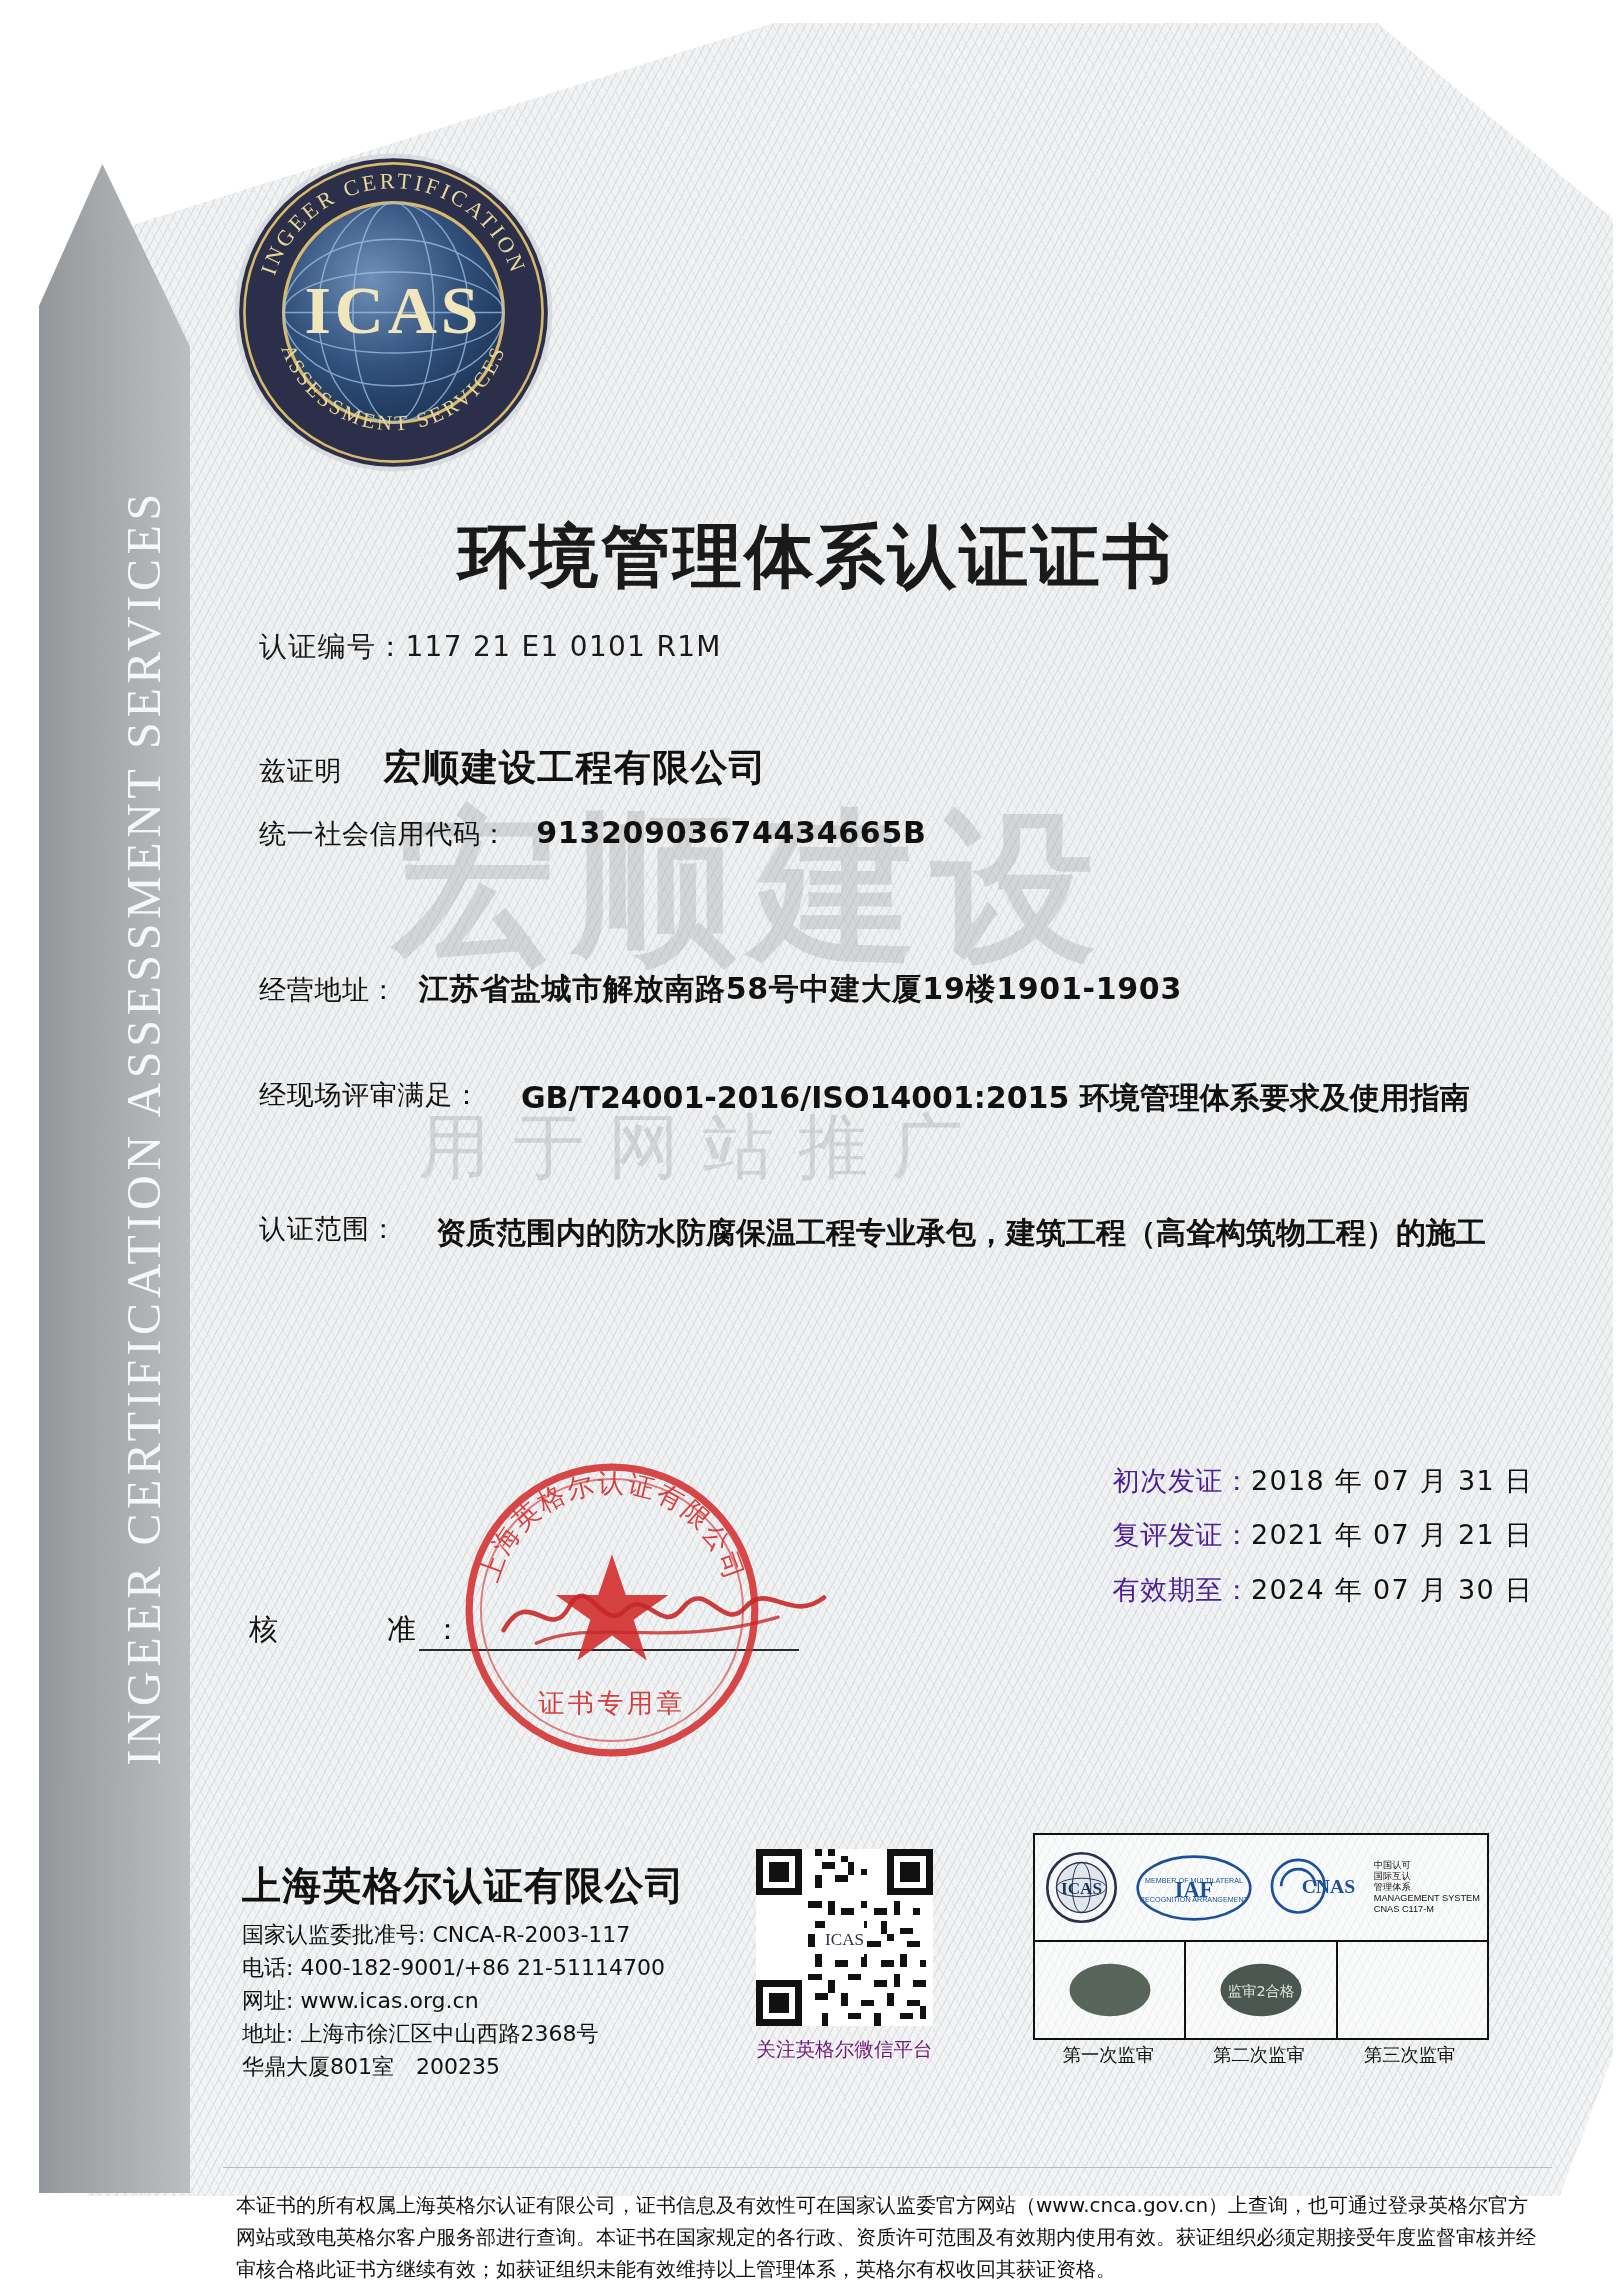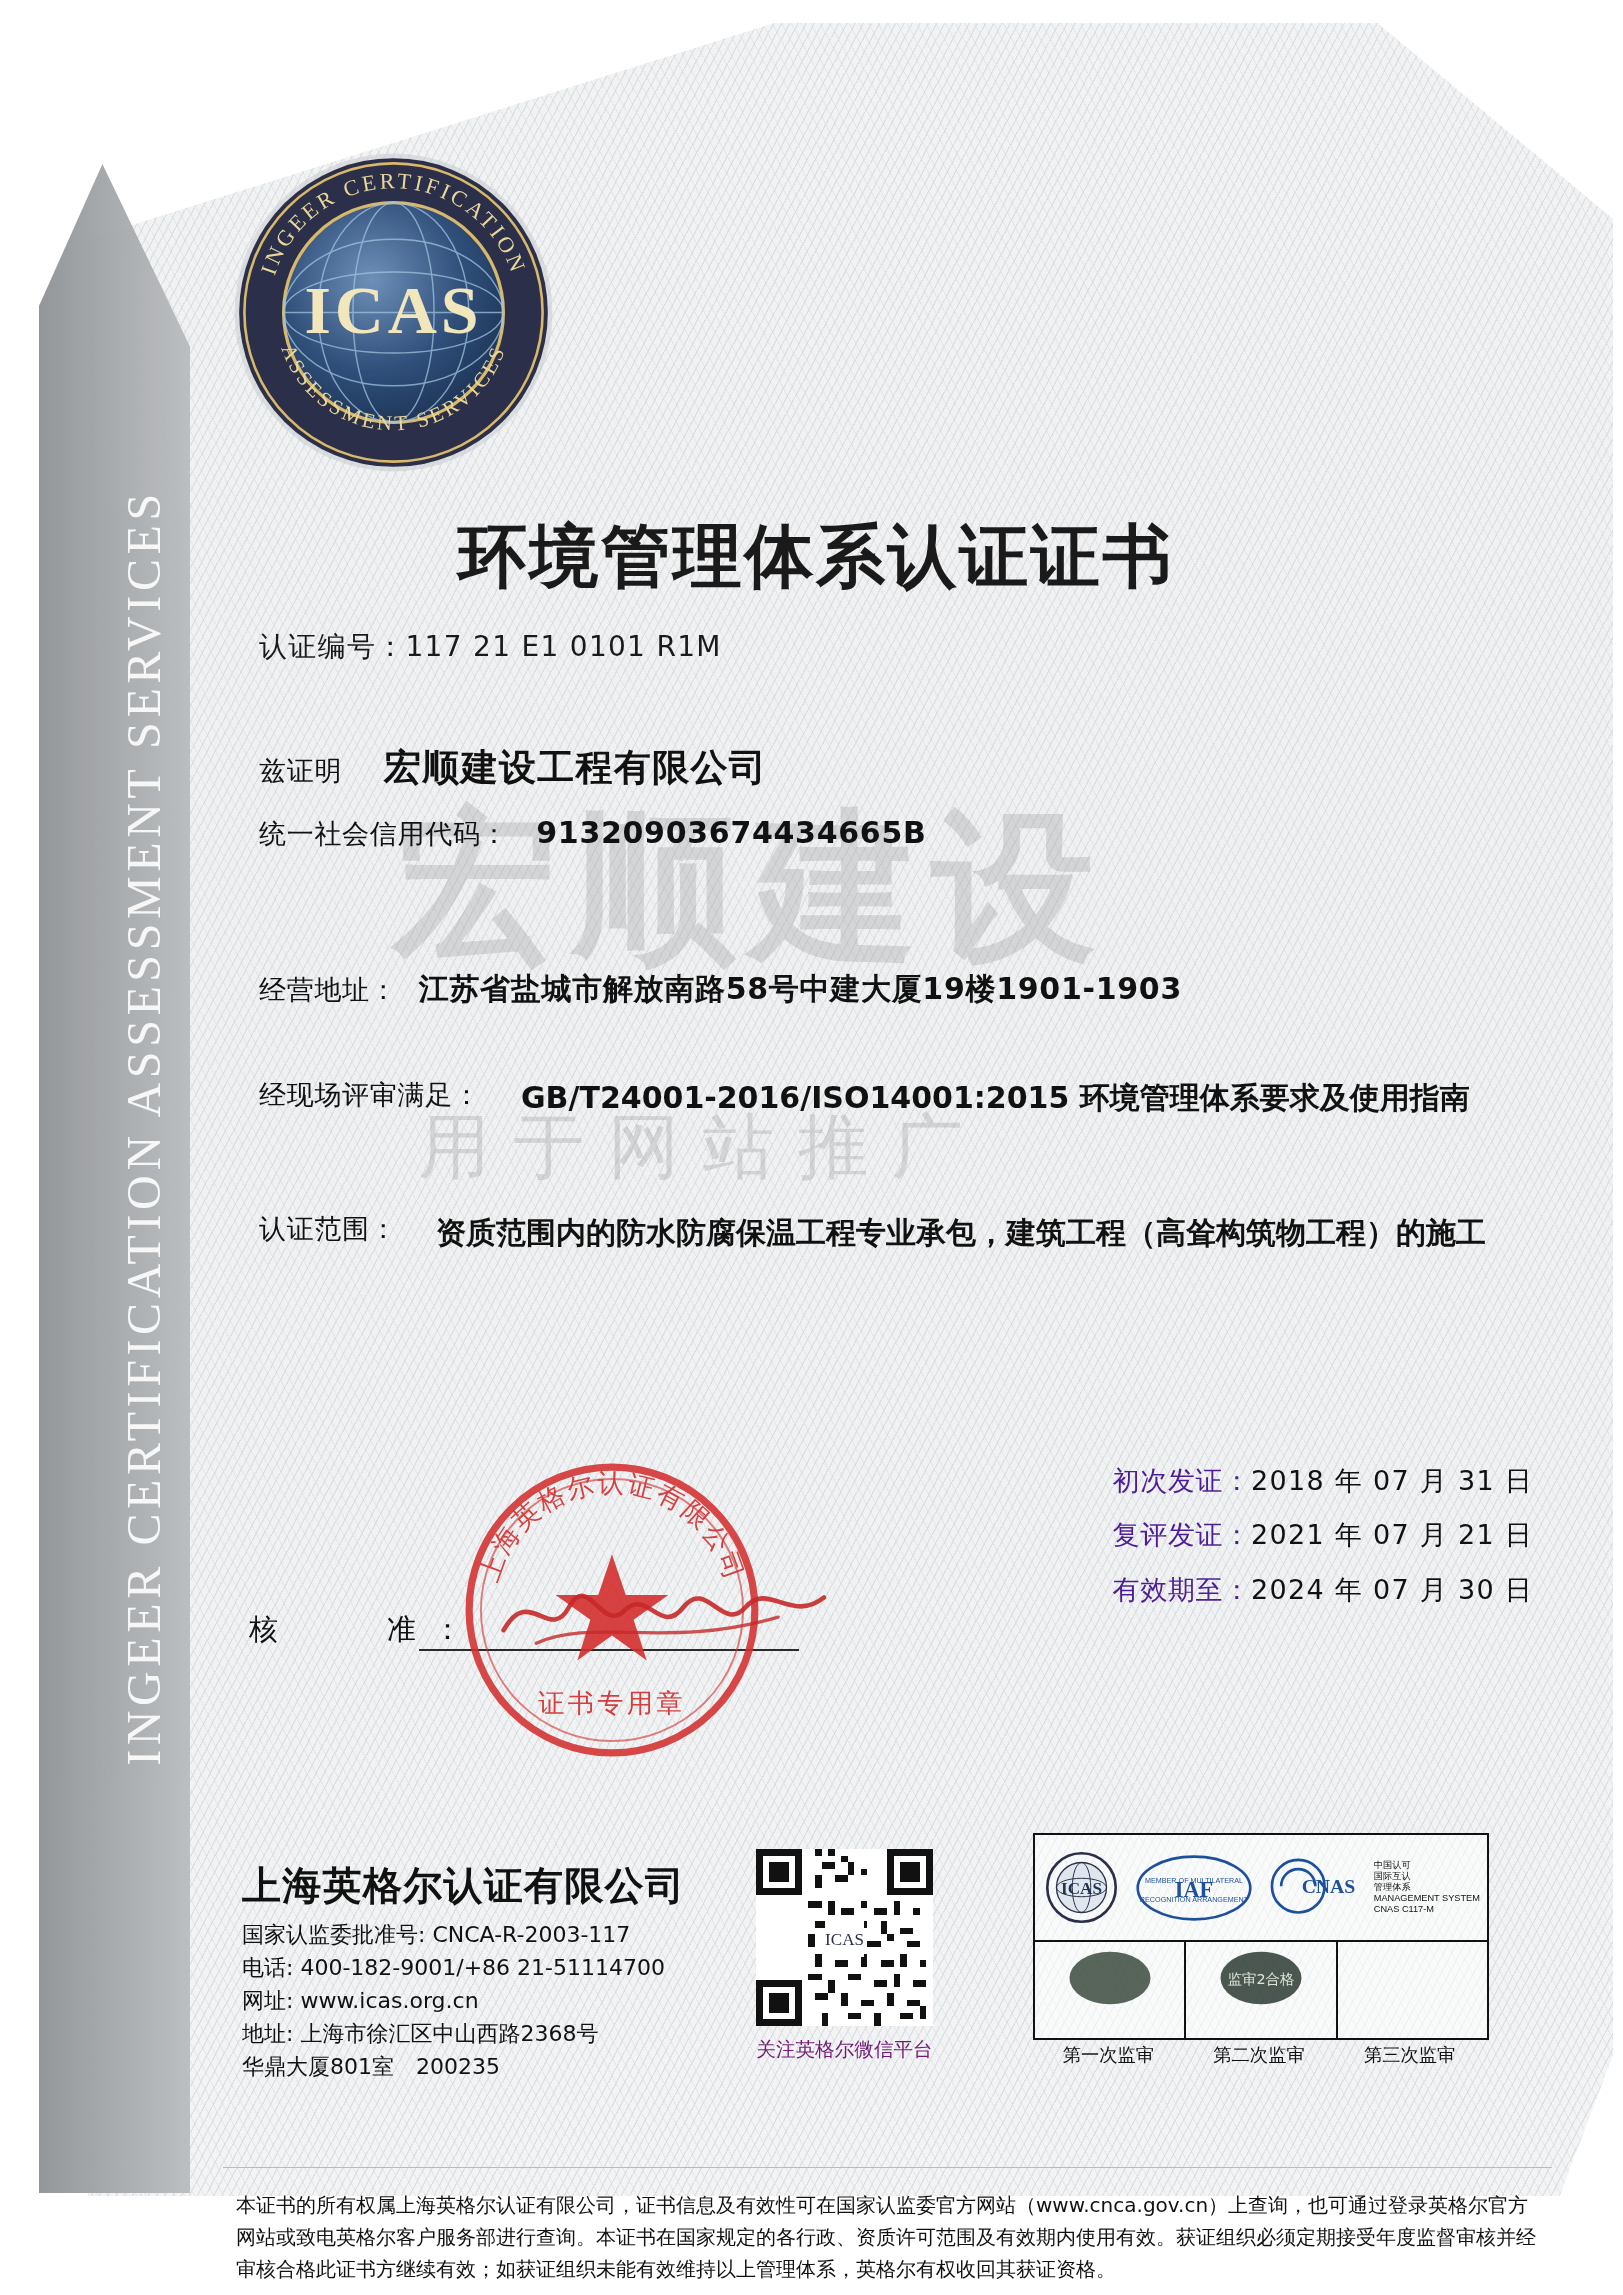--- a/index.html
+++ b/index.html
@@ -313,21 +313,21 @@
     border-bottom: 2px solid #111;
   }
   .marks-bottom {
     display: flex;
     height: 96px;
   }
   .marks-bottom > div {
     flex: 1;
     border-right: 2px solid #111;
     display: flex;
-    align-items: flex-start;
+    align-items: center;
     justify-content: center;
   }
   .marks-bottom > div:last-child { border-right: none; }
   .audit-captions {
     position: absolute;
     left: 1033px;
     top: 2042px;
     width: 452px;
     display: flex;
   }

